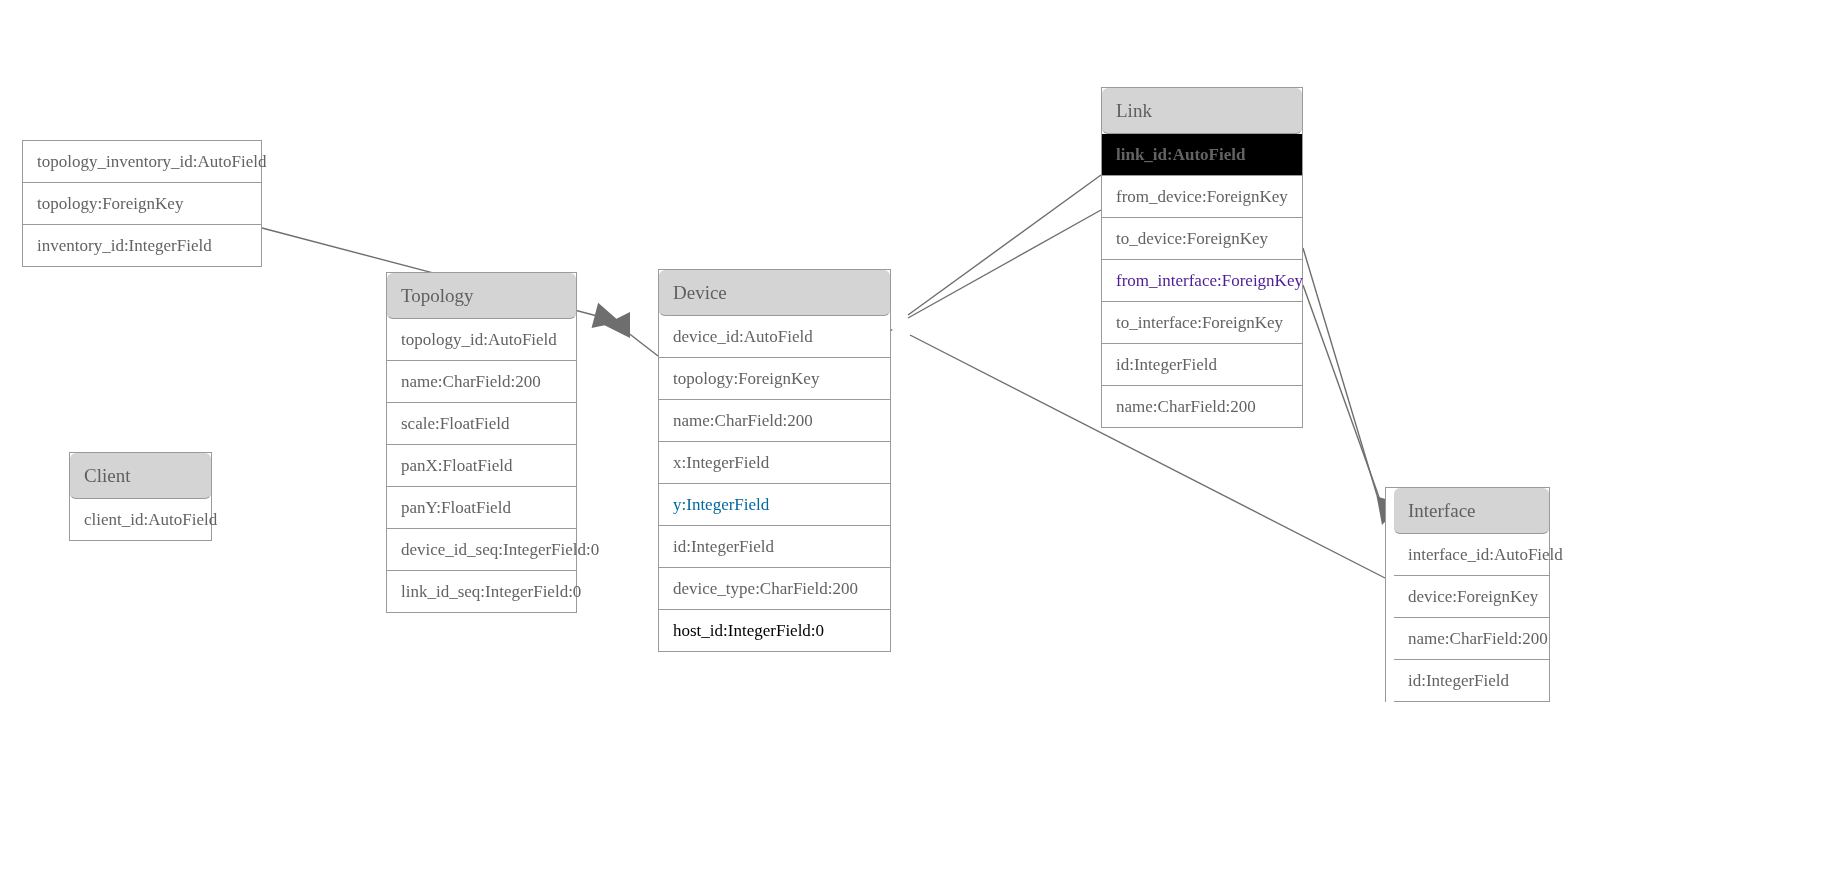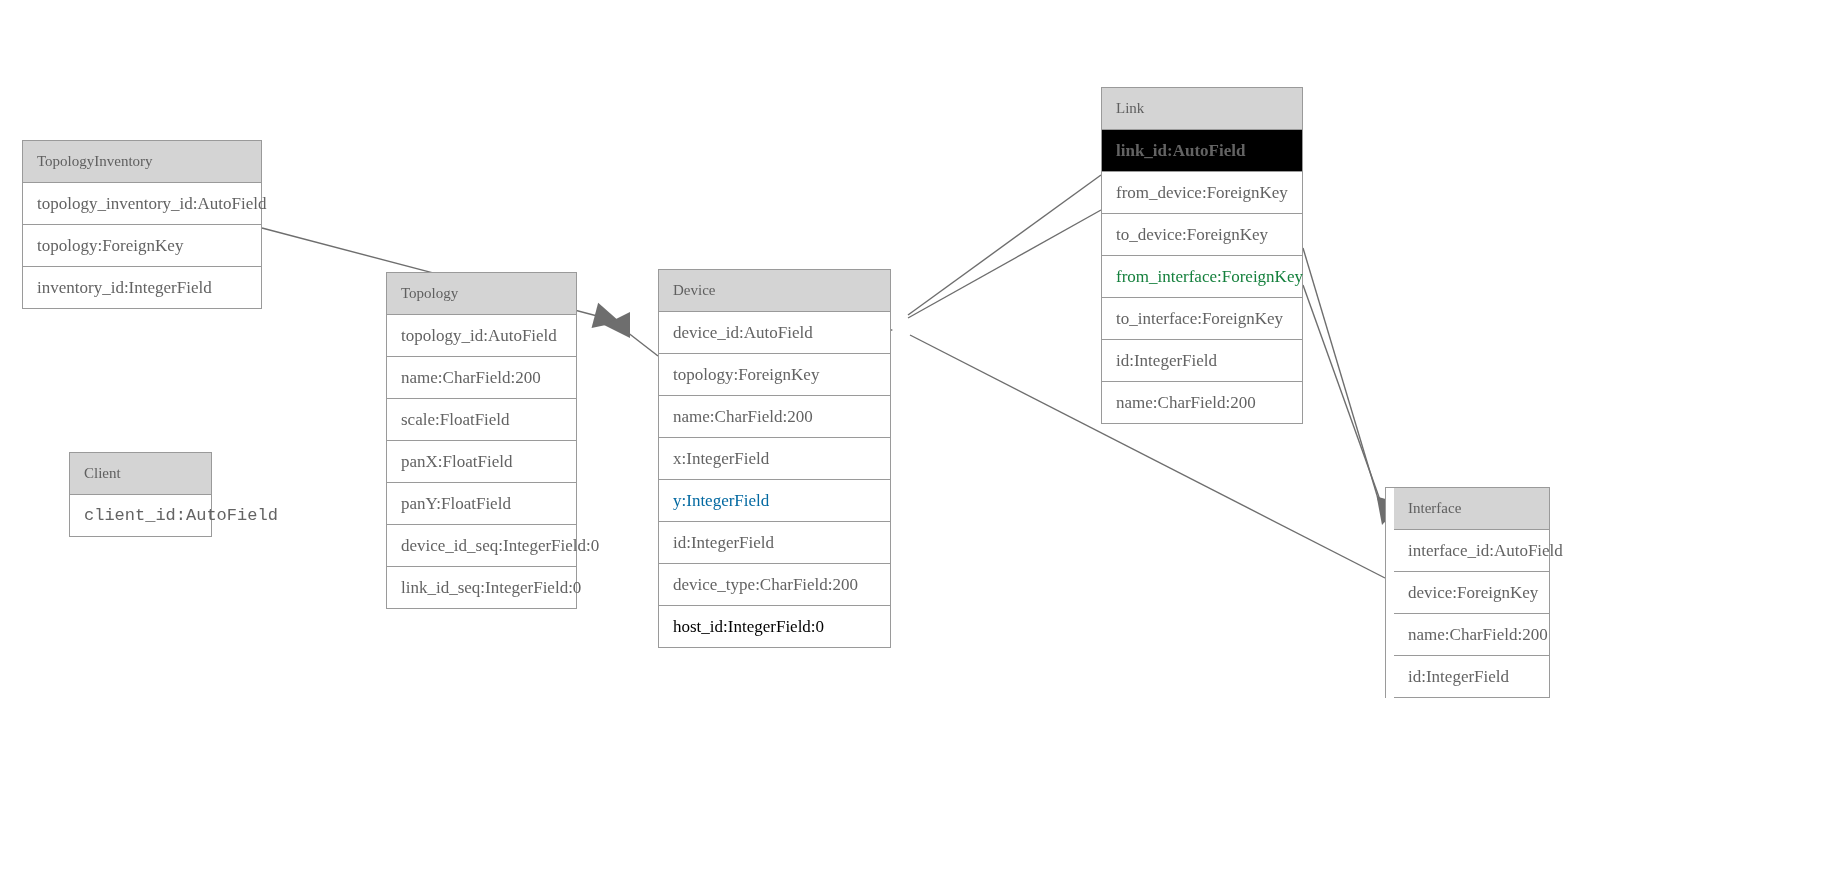--- a/index.html
+++ b/index.html
@@ -28,24 +28,25 @@
     position: absolute;
     z-index: 2;
     background: #ffffff;
     border: 1px solid #9a9a9a;
     border-bottom: none;
   }
   .entity-header {
     background: #d4d4d4;
     border-bottom: 1px solid #9a9a9a;
     color: #5f5f5f;
-    font-size: 15px;
+    font-size: 19px;
     line-height: 1;
     padding: 13px 14px 13px 14px;
     white-space: nowrap;
+    border-radius: 6px;
   }
   .entity-field {
     background: #ffffff;
     border-bottom: 1px solid #9a9a9a;
     color: #636363;
     font-size: 17px;
     line-height: 1;
     padding: 12px 14px 12px 14px;
     white-space: nowrap;
   }
@@ -69,56 +70,55 @@
         <polygon points="0,0 -26,-13 -26,13" fill="#6e6e6e" transform="translate(620,322) rotate(14.7)"></polygon>
         <polygon points="0,0 -26,-13 -26,13" fill="#6e6e6e" transform="translate(604,325) rotate(180)"></polygon>
         <polygon points="0,0 -26,-13 -26,13" fill="#6e6e6e" transform="translate(891,318) rotate(0)"></polygon>
         <polygon points="0,0 -26,-13 -26,13" fill="#6e6e6e" transform="translate(893,330) rotate(0)"></polygon>
         <polygon points="0,0 -26,-13 -26,13" fill="#6e6e6e" transform="translate(1382,525) rotate(106)"></polygon>
       </g>
   </svg>
 
   <div id="entities">
       <div class="entity" style="left: 22px; top: 140px; width: 240px; border-color: rgb(154, 154, 154);">
-        <div class="entity-header" style="background: rgb(212, 212, 212); color: rgb(95, 95, 95); border-bottom-color: rgb(154, 154, 154);">TopologyInventory</div>
         <div class="entity-field" style="background: rgb(255, 255, 255); color: rgb(99, 99, 99); border-bottom-color: rgb(154, 154, 154);">topology_inventory_id:AutoField</div>
         <div class="entity-field" style="background: rgb(255, 255, 255); color: rgb(99, 99, 99); border-bottom-color: rgb(154, 154, 154);">topology:ForeignKey</div>
         <div class="entity-field" style="background: rgb(255, 255, 255); color: rgb(99, 99, 99); border-bottom-color: rgb(154, 154, 154);">inventory_id:IntegerField</div>
       </div>
       <div class="entity" style="left: 386px; top: 272px; width: 191px; border-color: rgb(154, 154, 154);">
         <div class="entity-header" style="background: rgb(212, 212, 212); color: rgb(95, 95, 95); border-bottom-color: rgb(154, 154, 154);">Topology</div>
         <div class="entity-field" style="background: rgb(255, 255, 255); color: rgb(99, 99, 99); border-bottom-color: rgb(154, 154, 154);">topology_id:AutoField</div>
         <div class="entity-field" style="background: rgb(255, 255, 255); color: rgb(99, 99, 99); border-bottom-color: rgb(154, 154, 154);">name:CharField:200</div>
         <div class="entity-field" style="background: rgb(255, 255, 255); color: rgb(99, 99, 99); border-bottom-color: rgb(154, 154, 154);">scale:FloatField</div>
         <div class="entity-field" style="background: rgb(255, 255, 255); color: rgb(99, 99, 99); border-bottom-color: rgb(154, 154, 154);">panX:FloatField</div>
         <div class="entity-field" style="background: rgb(255, 255, 255); color: rgb(99, 99, 99); border-bottom-color: rgb(154, 154, 154);">panY:FloatField</div>
         <div class="entity-field" style="background: rgb(255, 255, 255); color: rgb(99, 99, 99); border-bottom-color: rgb(154, 154, 154);">device_id_seq:IntegerField:0</div>
         <div class="entity-field" style="background: rgb(255, 255, 255); color: rgb(99, 99, 99); border-bottom-color: rgb(154, 154, 154);">link_id_seq:IntegerField:0</div>
       </div>
       <div class="entity" style="left: 69px; top: 452px; width: 143px; border-color: rgb(154, 154, 154);">
         <div class="entity-header" style="background: rgb(212, 212, 212); color: rgb(95, 95, 95); border-bottom-color: rgb(154, 154, 154);">Client</div>
-        <div class="entity-field" style="background: rgb(255, 255, 255); color: rgb(99, 99, 99); border-bottom-color: rgb(154, 154, 154); font-family: Liberation Mono, monospace;">client_id:AutoField</div>
+        <div class="entity-field" style="background: rgb(255, 255, 255); color: rgb(99, 99, 99); border-bottom-color: rgb(154, 154, 154);">client_id:AutoField</div>
       </div>
       <div class="entity" style="left: 658px; top: 269px; width: 233px; border-color: rgb(154, 154, 154);">
         <div class="entity-header" style="background: rgb(212, 212, 212); color: rgb(95, 95, 95); border-bottom-color: rgb(154, 154, 154);">Device</div>
         <div class="entity-field" style="background: rgb(255, 255, 255); color: rgb(99, 99, 99); border-bottom-color: rgb(154, 154, 154);">device_id:AutoField</div>
         <div class="entity-field" style="background: rgb(255, 255, 255); color: rgb(99, 99, 99); border-bottom-color: rgb(154, 154, 154);">topology:ForeignKey</div>
         <div class="entity-field" style="background: rgb(255, 255, 255); color: rgb(99, 99, 99); border-bottom-color: rgb(154, 154, 154);">name:CharField:200</div>
         <div class="entity-field" style="background: rgb(255, 255, 255); color: rgb(99, 99, 99); border-bottom-color: rgb(154, 154, 154);">x:IntegerField</div>
         <div class="entity-field" style="background: rgb(255, 255, 255); color: #0369a1; border-bottom-color: rgb(154, 154, 154);">y:IntegerField</div>
         <div class="entity-field" style="background: rgb(255, 255, 255); color: rgb(99, 99, 99); border-bottom-color: rgb(154, 154, 154);">id:IntegerField</div>
         <div class="entity-field" style="background: rgb(255, 255, 255); color: rgb(99, 99, 99); border-bottom-color: rgb(154, 154, 154);">device_type:CharField:200</div>
         <div class="entity-field" style="background: rgb(255, 255, 255); color: #000000; border-bottom-color: rgb(154, 154, 154);">host_id:IntegerField:0</div>
       </div>
       <div class="entity" style="left: 1101px; top: 87px; width: 202px; border-color: rgb(154, 154, 154);">
         <div class="entity-header" style="background: rgb(212, 212, 212); color: rgb(95, 95, 95); border-bottom-color: rgb(154, 154, 154);">Link</div>
         <div class="entity-field" style="background: #000000; color: rgb(99, 99, 99); border-bottom-color: rgb(154, 154, 154); font-weight: bold;">link_id:AutoField</div>
         <div class="entity-field" style="background: rgb(255, 255, 255); color: rgb(99, 99, 99); border-bottom-color: rgb(154, 154, 154);">from_device:ForeignKey</div>
         <div class="entity-field" style="background: rgb(255, 255, 255); color: rgb(99, 99, 99); border-bottom-color: rgb(154, 154, 154);">to_device:ForeignKey</div>
-        <div class="entity-field" style="background: rgb(255, 255, 255); color: #15803d; border-bottom-color: rgb(154, 154, 154);">from_interface:ForeignKey</div>
+        <div class="entity-field" style="background: rgb(255, 255, 255); color: #4c1d95; border-bottom-color: rgb(154, 154, 154);">from_interface:ForeignKey</div>
         <div class="entity-field" style="background: rgb(255, 255, 255); color: rgb(99, 99, 99); border-bottom-color: rgb(154, 154, 154);">to_interface:ForeignKey</div>
         <div class="entity-field" style="background: rgb(255, 255, 255); color: rgb(99, 99, 99); border-bottom-color: rgb(154, 154, 154);">id:IntegerField</div>
         <div class="entity-field" style="background: rgb(255, 255, 255); color: rgb(99, 99, 99); border-bottom-color: rgb(154, 154, 154);">name:CharField:200</div>
       </div>
       <div class="entity" style="left: 1385px; top: 487px; width: 165px; border-color: rgb(154, 154, 154); padding-left: 8px;">
         <div class="entity-header" style="background: rgb(212, 212, 212); color: rgb(95, 95, 95); border-bottom-color: rgb(154, 154, 154);">Interface</div>
         <div class="entity-field" style="background: rgb(255, 255, 255); color: rgb(99, 99, 99); border-bottom-color: rgb(154, 154, 154);">interface_id:AutoField</div>
         <div class="entity-field" style="background: rgb(255, 255, 255); color: rgb(99, 99, 99); border-bottom-color: rgb(154, 154, 154);">device:ForeignKey</div>
         <div class="entity-field" style="background: rgb(255, 255, 255); color: rgb(99, 99, 99); border-bottom-color: rgb(154, 154, 154);">name:CharField:200</div>
         <div class="entity-field" style="background: rgb(255, 255, 255); color: rgb(99, 99, 99); border-bottom-color: rgb(154, 154, 154);">id:IntegerField</div>

